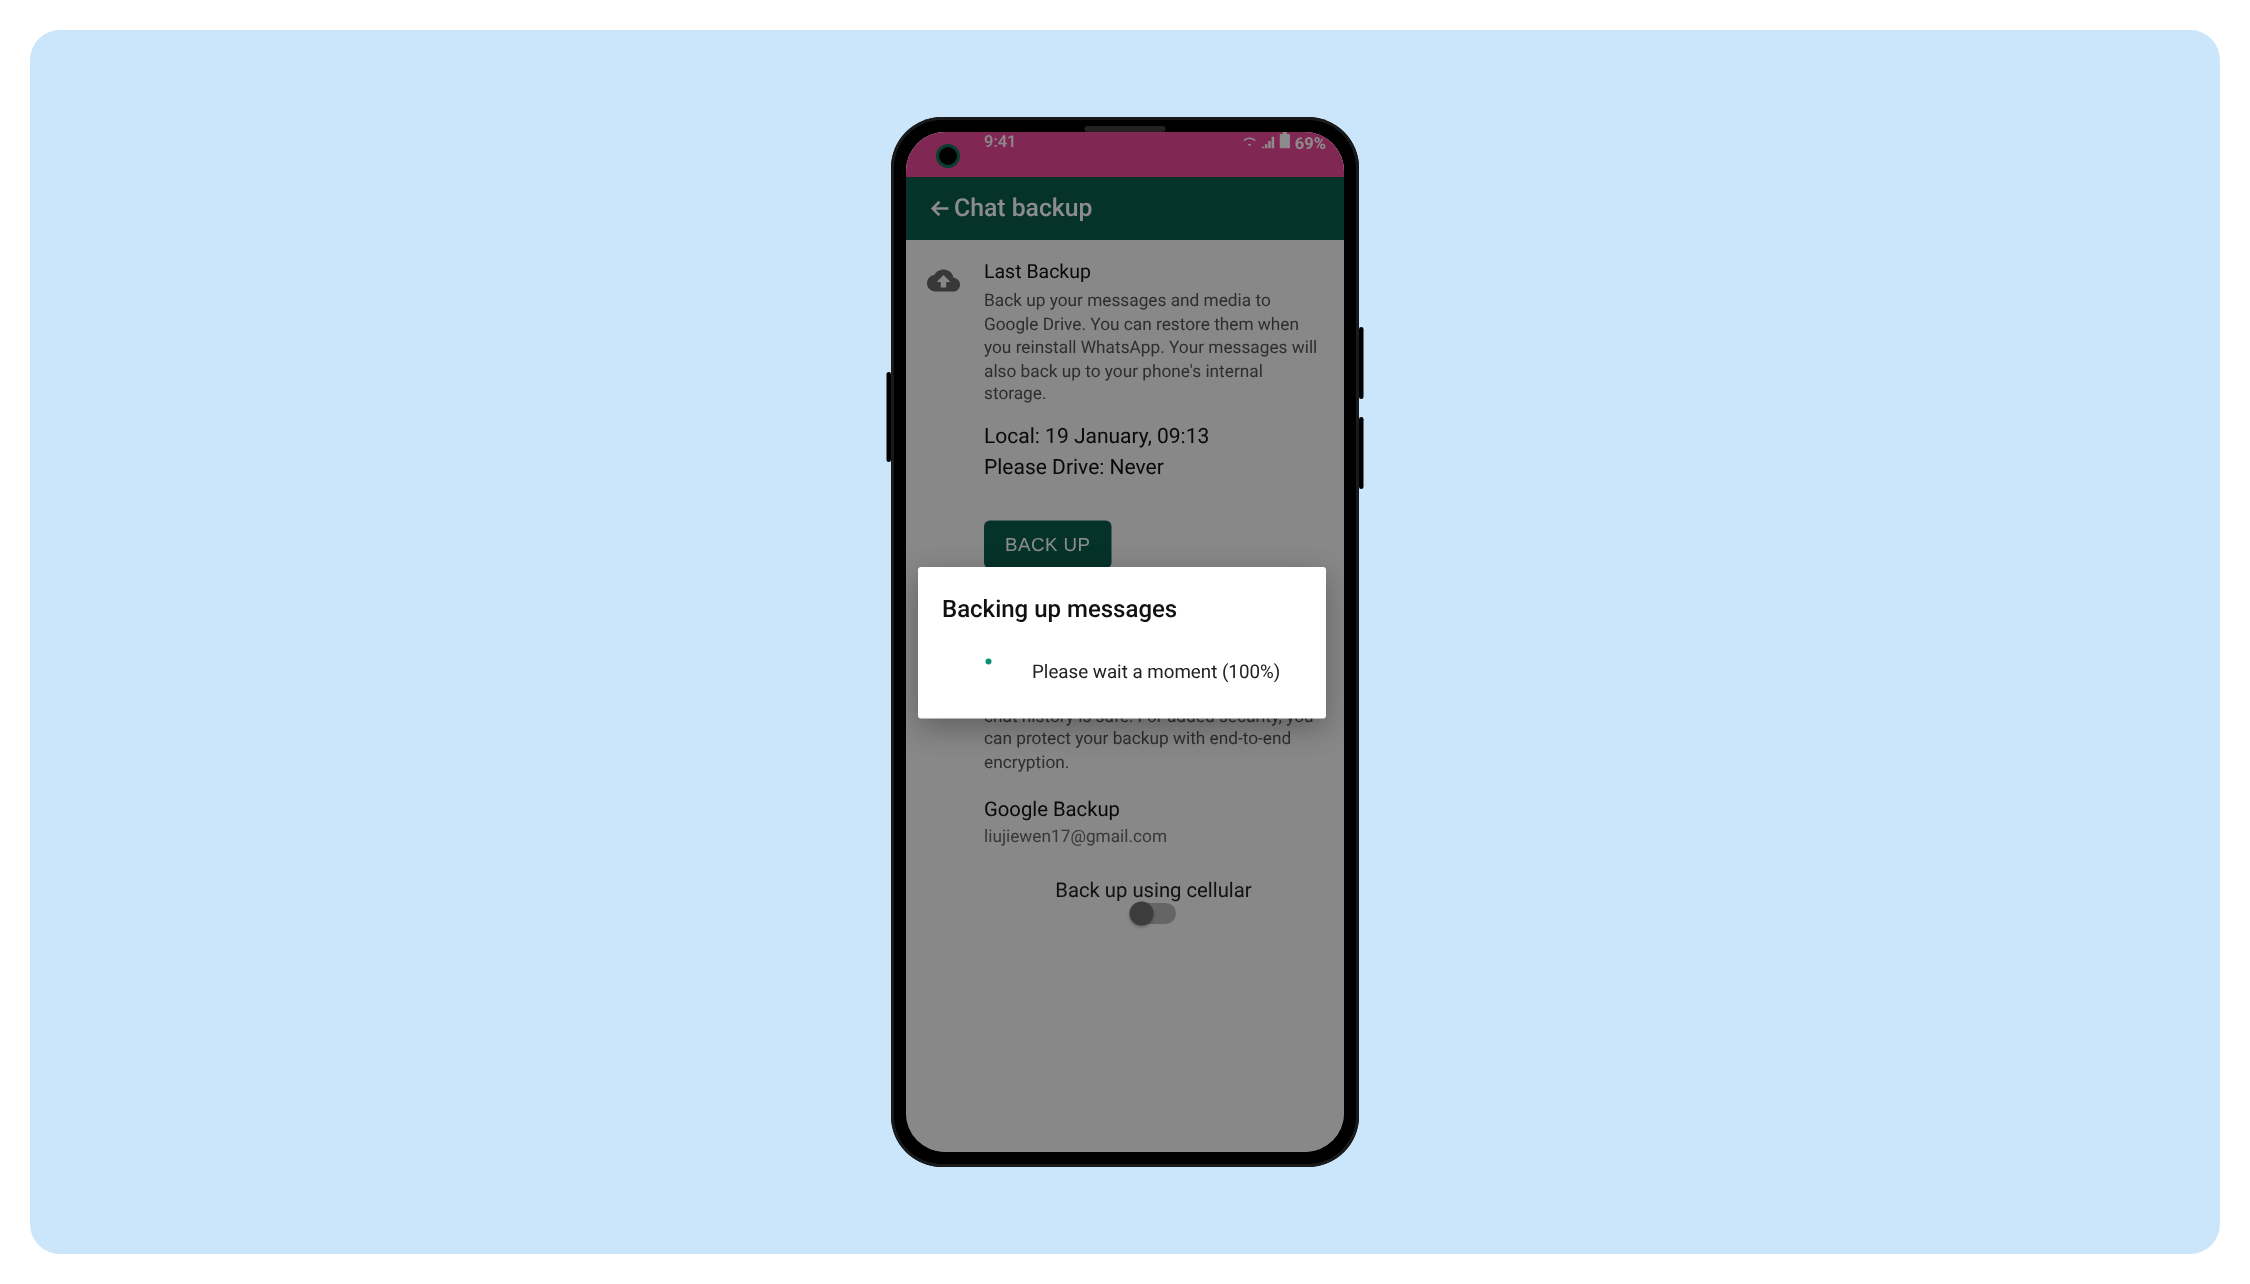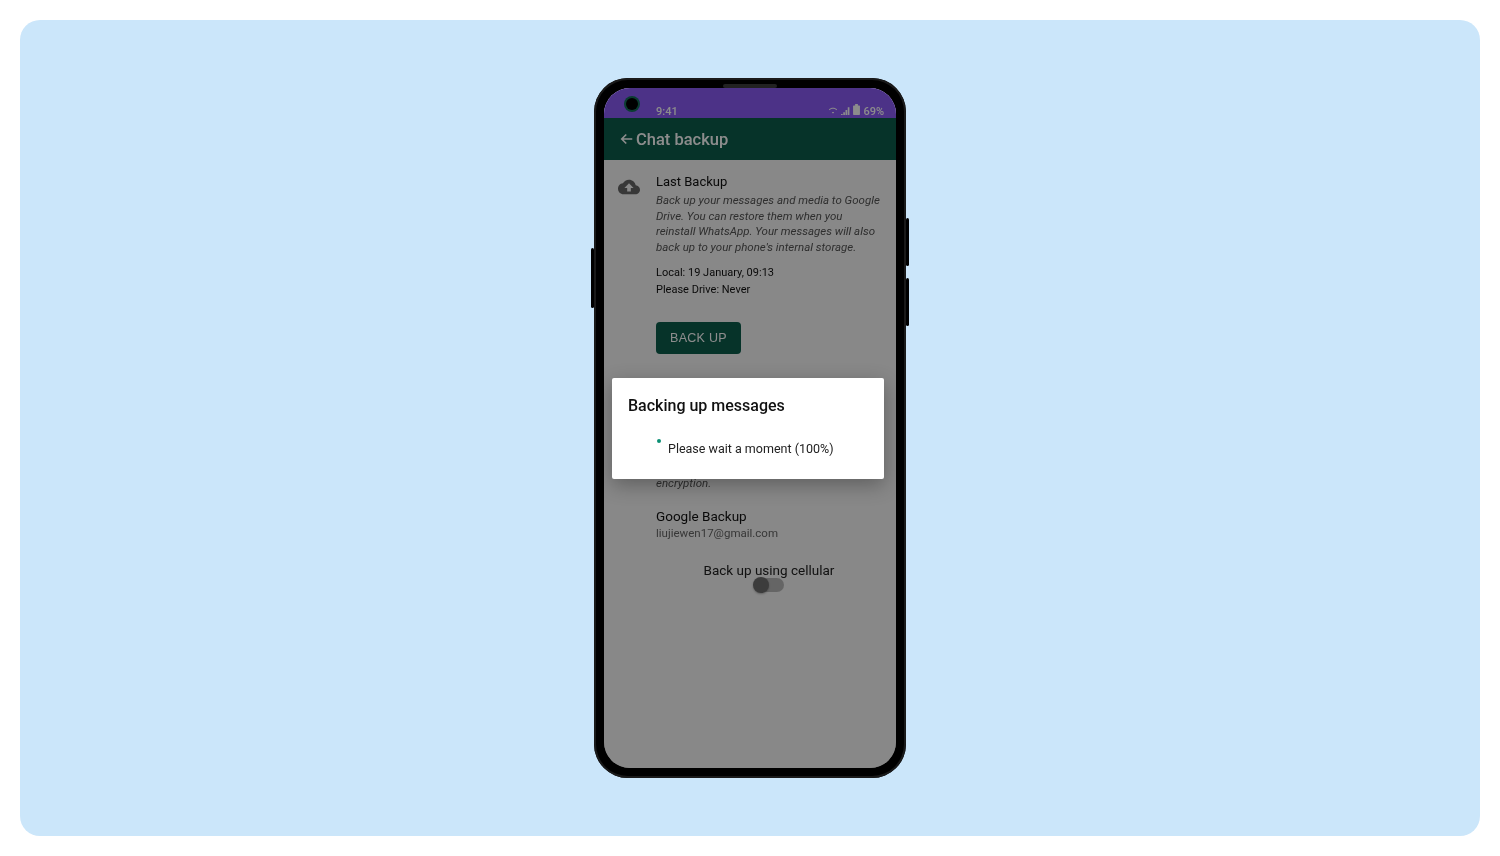--- a/index.html
+++ b/index.html
@@ -40,45 +40,45 @@
     overflow: hidden;
     position: relative;
   }
   .camera {
     position: absolute; top: 10px; left: 22px;
     width: 12px; height: 12px; background: #000; border-radius: 50%;
     z-index: 30; box-shadow: 0 0 0 2px #0b3d31;
   }
   
   .statusbar {
-    height: 30px; background: #8b5cf6;
-    display: flex; align-items: flex-end; justify-content: space-between;
+    height: 30px; background: #ec4899;
+    display: flex; align-items: flex-start; justify-content: space-between;
     padding: 0 12px; color: #fff; font-size: 11px; font-weight: 500;
   }
   .statusbar .time { margin-left: 40px; }
-  .statusbar .right { display: flex; align-items: center; gap: 3px; }
+  .statusbar .right { display: flex; align-items: center; gap: 3px; font-weight: bold; }
   
   .appbar {
     height: 42px; background: #0b5d4c;
     display: flex; align-items: center; 
     padding: 0 14px; color: #fff;
   }
   .appbar .title { font-size: 16.5px; font-weight: 500; }
   .back-arrow { width: 18px; height: 18px; display:flex; align-items:center; cursor:pointer; }
   
   .content {
     padding: 14px 14px 0 14px;
     font-size: 12px; color: #222;
   }
   .row { display: flex; gap: 14px; margin-bottom: 12px; }
   .iconcol { width: 24px; flex: none; padding-top: 2px; color: #666; }
   .textcol { flex: 1; }
   .section-title { font-size: 13px; color: #111; margin-bottom: 4px; }
-  .desc { font-size: 11.5px; color: #555; line-height: 1.35; margin-bottom: 10px; font-style: italic; }
-  .meta { font-size: 11px; color: #111; line-height: 1.5; }
+  .desc { font-size: 11.5px; color: #555; line-height: 1.35; margin-bottom: 10px; }
+  .meta { font-size: 14px; color: #111; line-height: 1.5; }
   .backup-btn {
     margin-top: 24px; padding: 9px 14px;
     background: #0b5d4c; color: #fff; border: none;
     border-radius: 4px; font-size: 12.5px; letter-spacing: .3px;
     cursor: pointer;
   }
   .setting { margin-top: 16px; }
   .setting .label { font-size: 13.5px; color: #111; }
   .setting .value { font-size: 11.5px; color: #666; margin-top: 2px; }
   .switch-row { display:flex; align-items:center; justify-content:space-between; margin-top:22px;flex-direction:column; }
@@ -97,21 +97,21 @@
     z-index: 10;
   }
   .dialog {
     position: absolute; left: 8px; right: 12px; top: 290px;
     background: #fff; border-radius: 2px;
     box-shadow: 0 6px 20px rgba(0,0,0,.3);
     padding: 18px 16px 20px 16px;
     z-index: 20;
   }
   .dialog-title { font-size: 16px; font-weight: 500; color: #111; margin-bottom: 22px; }
-  .dialog-body { display: flex; align-items: center; gap: 4px; padding-left: 14px; }
+  .dialog-body { display: flex; align-items: center; gap: 24px; padding-left: 14px; }
   .spinner {
     width: 22px; height: 22px; position: relative; flex: none;
   }
   .spinner::after {
     content: ""; position: absolute; top: 2px; right: 3px;
     width: 4px; height: 4px; background: #0b8f74; border-radius: 50%;
   }
   .dialog-msg { font-size: 12.5px; color: #222; }
 </style>
 </head>

